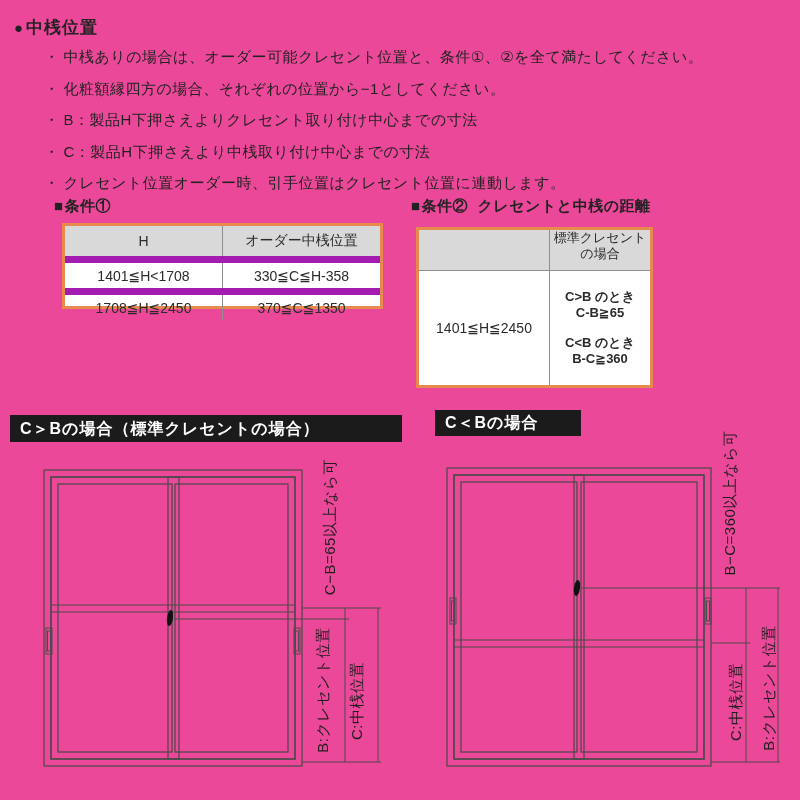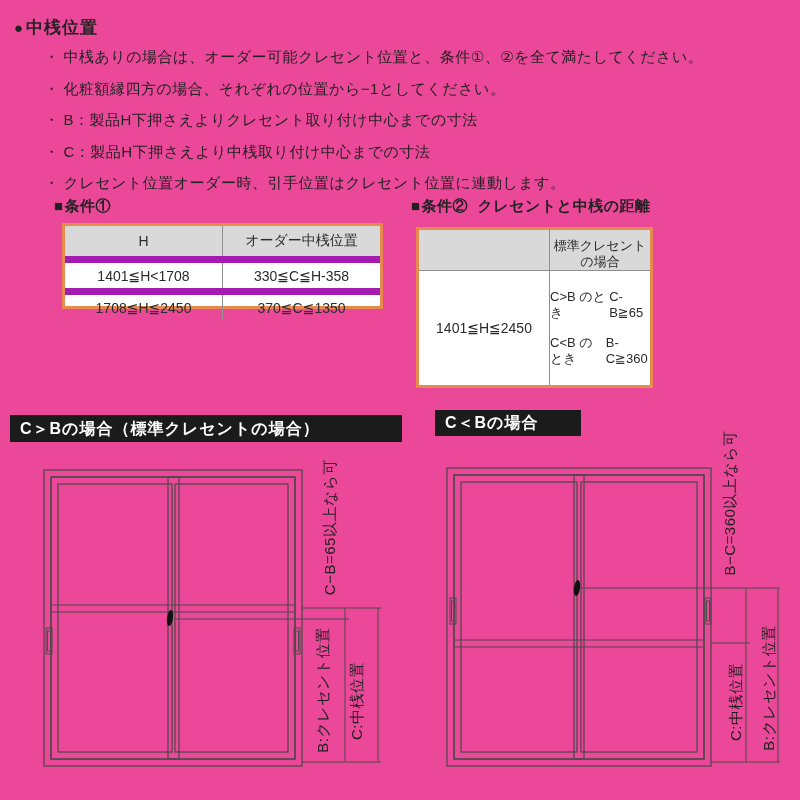--- a/index.html
+++ b/index.html
@@ -21,23 +21,23 @@
   #table1 .thead{display:flex;height:30px;background:var(--table-header-gray,#d9d9d9);}
   #table1 .trow{display:flex;height:25px;border-top:7px solid #a21caf;}
   #table1 .c1{width:157px;border-right:1px solid #8f8f8f;}
   #table1 .c2{flex:1;text-align:center;}
   .cell{display:flex;align-items:center;justify-content:center;font-size:14px;color:#2b2b2b;}
   #table2{left:416px;top:227px;width:237px;height:161px;display:flex;flex-direction:column;}
   #table2 .thead{display:flex;height:40px;background:var(--table-header-gray,#d9d9d9);flex:0 0 auto;}
   #table2 .tbody{display:flex;flex:1;border-top:1px solid #8f8f8f;}
   #table2 .c1{width:130px;border-right:1px solid #8f8f8f;}
   #table2 .c2{flex:1;}
-  .cell-stack{display:flex;flex-direction:column;align-items:center;justify-content:flex-end;font-size:13px;line-height:16px;color:#2b2b2b;}
+  .cell-stack{display:flex;flex-direction:column;align-items:center;justify-content:flex-start;font-size:13px;line-height:16px;color:#2b2b2b;}
   #table2 .tbody .c2{justify-content:center;gap:14px;}
-  .case-group{display:flex;flex-direction:row;align-items:center;}
+  .case-group{display:flex;flex-direction:column;align-items:center;font-weight:bold;}
   
   .bar{position:absolute;background:var(--bar-black,#1b1b1b);color:#fff;font-weight:bold;
        font-size:16px;box-sizing:border-box;padding:0 10px;white-space:nowrap;letter-spacing:1px;}
   #bar-left{left:10px;top:415px;width:392px;height:27px;line-height:27px;}
   #bar-right{left:435px;top:410px;width:146px;height:26px;line-height:26px;}
   
   #diagram-svg{position:absolute;left:0;top:0;width:800px;height:800px;}
   .vlabel{position:absolute;white-space:nowrap;font-size:15px;color:#1e1e1e;letter-spacing:0.5px;
           transform:translate(-50%,-50%) rotate(-90deg);}
 </style>

